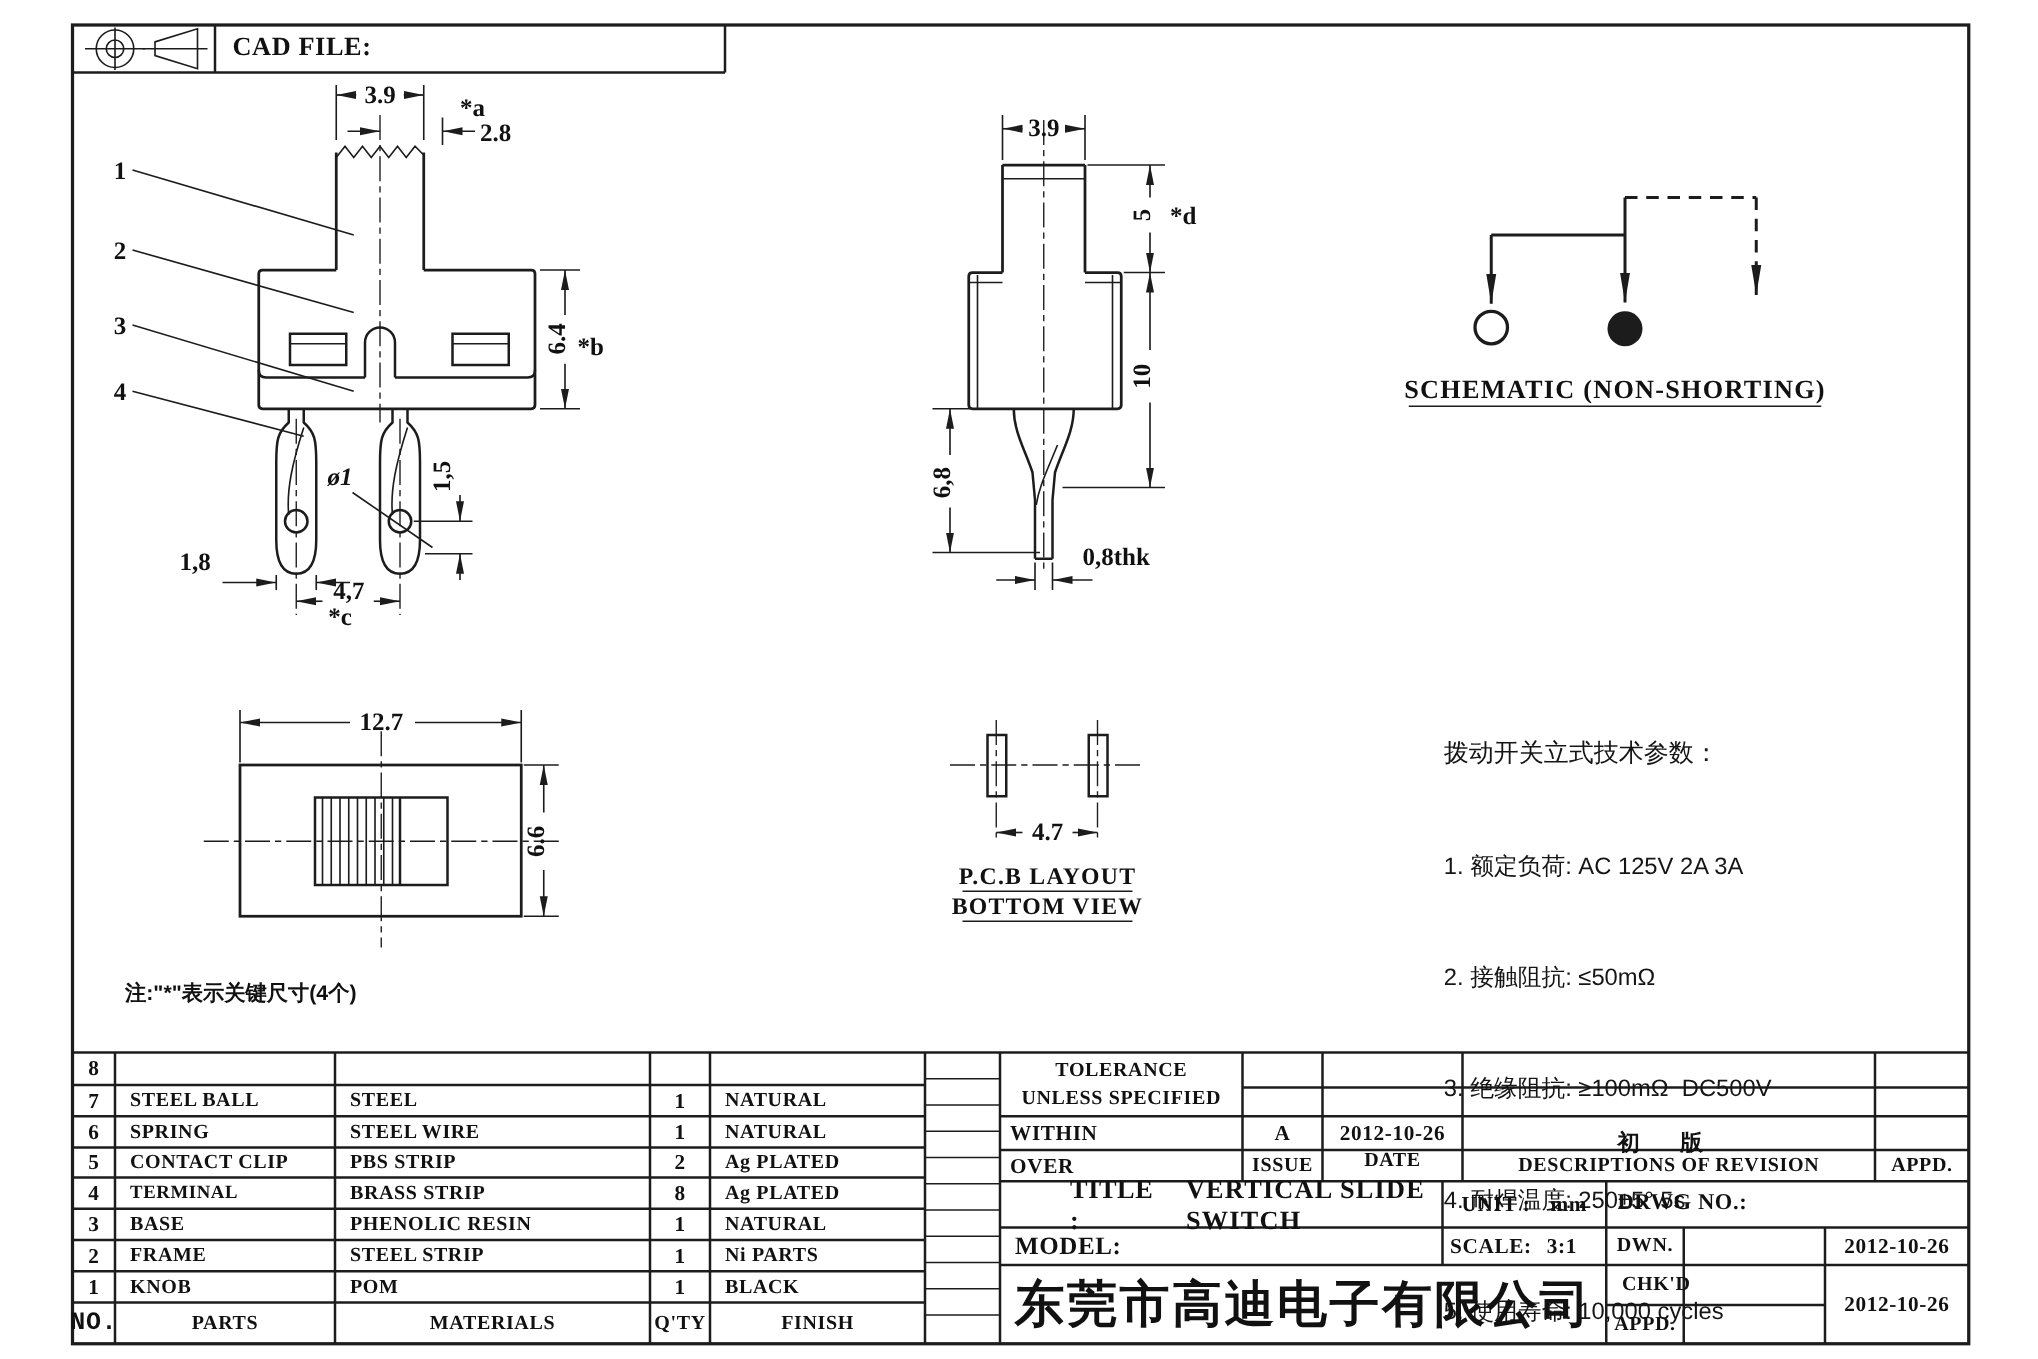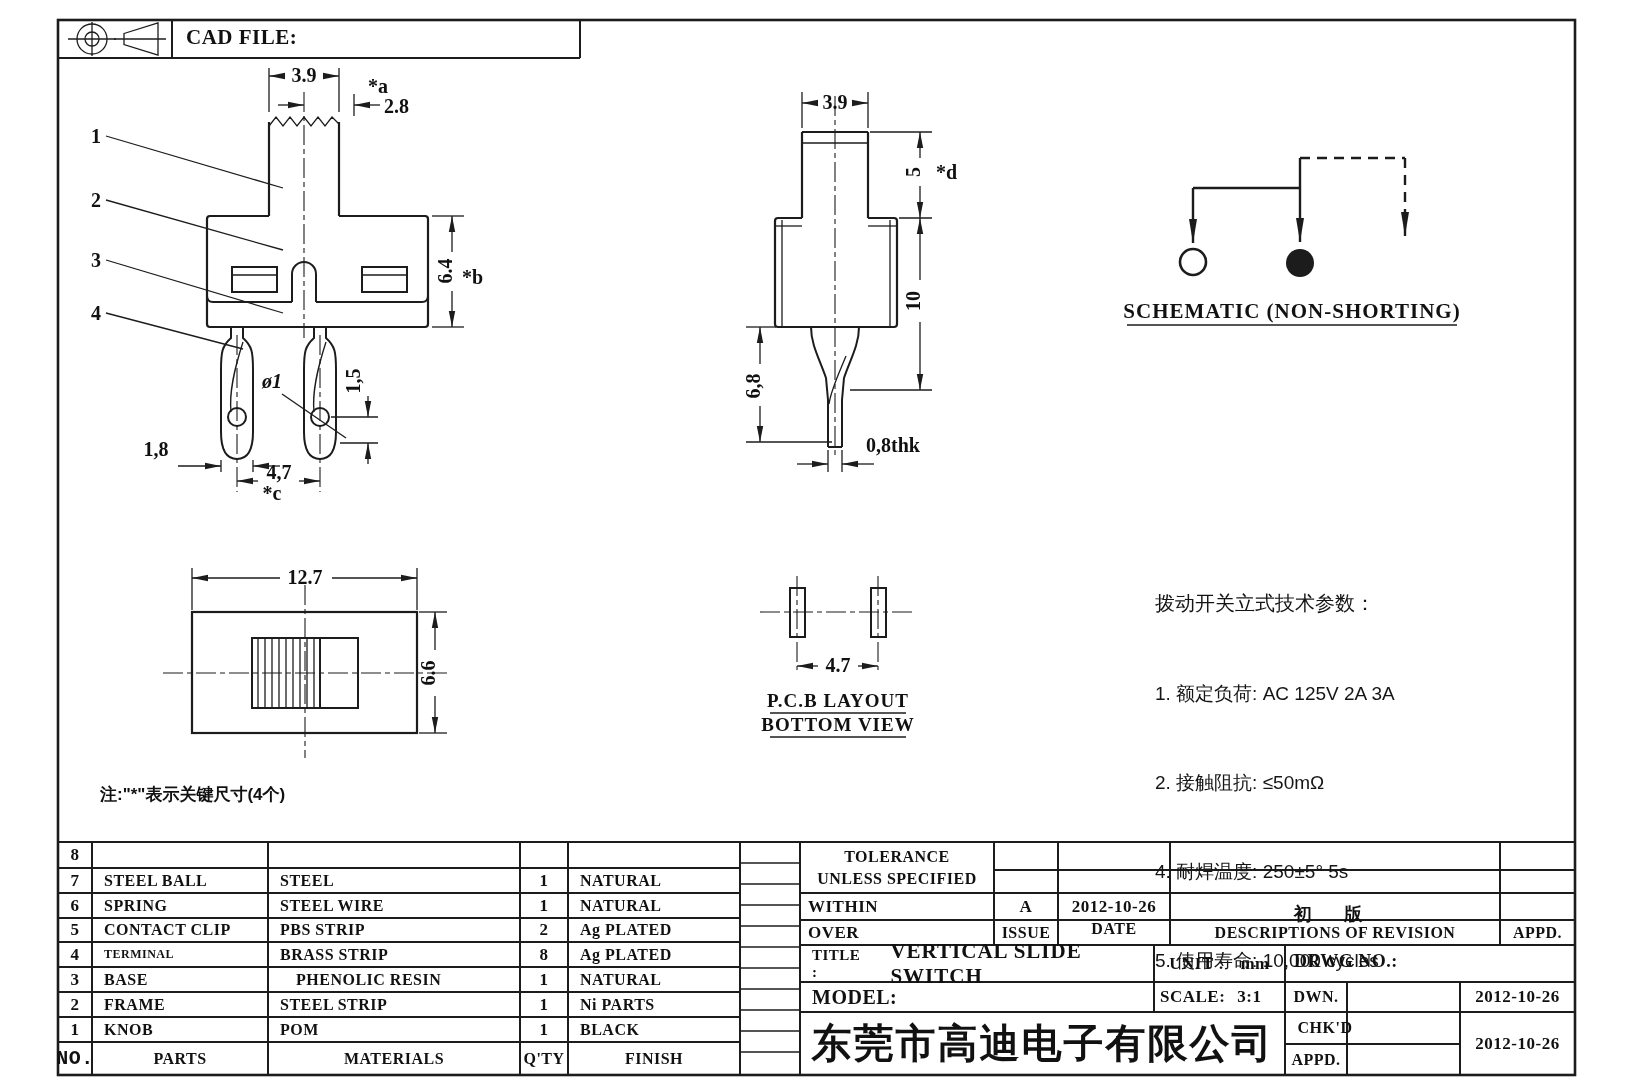--- a/index.html
+++ b/index.html
@@ -284,20 +284,21 @@
 </svg>
 
 <div class="abs l serb" style="left:186px;top:22px;width:300px;height:31px;font-size:21px;">CAD FILE:</div>
 
 <div class="abs l sanb" style="left:100px;top:781px;width:330px;height:26px;font-size:17px;">注:"*"表示关键尺寸(4个)</div>
 
 <div class="abs params" style="left:1155px;top:530px;width:420px;height:300px;">
   <div class="ttl">拨动开关立式技术参数：</div>
   <div>1. 额定负荷: AC 125V 2A 3A</div>
   <div>2. 接触阻抗: ≤50mΩ</div>
+  <div>3. 绝缘阻抗: ≥100mΩ  DC500V</div>
   <div>4. 耐焊温度: 250±5° 5s</div>
   <div>5. 使用寿命: 10,000 cycles</div>
   
   
   
   
 </div>
 
 <div class="abs c serb" style="left:58px;top:842px;width:34px;height:26px;font-size:17px;">8</div>
 
@@ -313,28 +314,28 @@
 <div class="abs c serb" style="left:520px;top:893px;width:48px;height:25px;font-size:17px;">1</div>
 <div class="abs l serb" style="left:580px;top:893px;width:160px;height:25px;font-size:16px;">NATURAL</div>
 
 <div class="abs c serb" style="left:58px;top:918px;width:34px;height:24px;font-size:17px;">5</div>
 <div class="abs l serb" style="left:104px;top:918px;width:164px;height:24px;font-size:16px;">CONTACT CLIP</div>
 <div class="abs l serb" style="left:280px;top:918px;width:240px;height:24px;font-size:16px;">PBS STRIP</div>
 <div class="abs c serb" style="left:520px;top:918px;width:48px;height:24px;font-size:17px;">2</div>
 <div class="abs l serb" style="left:580px;top:918px;width:160px;height:24px;font-size:16px;">Ag PLATED</div>
 
 <div class="abs c serb" style="left:58px;top:942px;width:34px;height:25px;font-size:17px;">4</div>
-<div class="abs l serb" style="left:104px;top:942px;width:164px;height:25px;font-size:12px;">TERMINAL</div>
+<div class="abs l serb" style="left:104px;top:942px;width:164px;height:25px;font-size:15px;">TERMINAL</div>
 <div class="abs l serb" style="left:280px;top:942px;width:240px;height:25px;font-size:16px;">BRASS STRIP</div>
 <div class="abs c serb" style="left:520px;top:942px;width:48px;height:25px;font-size:17px;">8</div>
 <div class="abs l serb" style="left:580px;top:942px;width:160px;height:25px;font-size:16px;">Ag PLATED</div>
 
 <div class="abs c serb" style="left:58px;top:967px;width:34px;height:25px;font-size:17px;">3</div>
 <div class="abs l serb" style="left:104px;top:967px;width:164px;height:25px;font-size:16px;">BASE</div>
-<div class="abs l serb" style="left:280px;top:967px;width:240px;height:25px;font-size:16px;margin-left:16px;">PHENOLIC RESIN</div>
+<div class="abs l serb" style="left:280px;top:967px;width:240px;height:25px;font-size:16px;">PHENOLIC RESIN</div>
 <div class="abs c serb" style="left:520px;top:967px;width:48px;height:25px;font-size:17px;">1</div>
 <div class="abs l serb" style="left:580px;top:967px;width:160px;height:25px;font-size:16px;">NATURAL</div>
 
 <div class="abs c serb" style="left:58px;top:992px;width:34px;height:25px;font-size:17px;">2</div>
 <div class="abs l serb" style="left:104px;top:992px;width:164px;height:25px;font-size:16px;">FRAME</div>
 <div class="abs l serb" style="left:280px;top:992px;width:240px;height:25px;font-size:16px;">STEEL STRIP</div>
 <div class="abs c serb" style="left:520px;top:992px;width:48px;height:25px;font-size:17px;">1</div>
 <div class="abs l serb" style="left:580px;top:992px;width:160px;height:25px;font-size:16px;">Ni PARTS</div>
 
 <div class="abs c serb" style="left:58px;top:1017px;width:34px;height:25px;font-size:17px;">1</div>
@@ -355,21 +356,21 @@
 <div class="abs l serb" style="left:808px;top:920px;width:120px;height:25px;font-size:17px;">OVER</div>
 <div class="abs c serb" style="left:994px;top:893px;width:64px;height:27px;font-size:17px;">A</div>
 <div class="abs c serb" style="left:1058px;top:893px;width:112px;height:27px;font-size:17px;">2012-10-26</div>
 <div class="abs c serb" style="left:1170px;top:893px;width:330px;height:42px;font-size:18px;letter-spacing:14px;">初 版</div>
 <div class="abs c serb" style="left:994px;top:920px;width:64px;height:25px;font-size:16px;">ISSUE</div>
 <div class="abs c serb" style="left:1058px;top:920px;width:112px;height:18px;font-size:16px;">DATE</div>
 <div class="abs c serb" style="left:1170px;top:920px;width:330px;height:25px;font-size:16px;">DESCRIPTIONS OF REVISION</div>
 <div class="abs c serb" style="left:1500px;top:920px;width:75px;height:25px;font-size:16px;">APPD.</div>
 
 <div class="abs l" style="left:812px;top:945px;width:340px;height:37px;gap:26px;">
-  <span class="serb" style="font-size:15px;">TITLE :</span>
+  <span class="serb" style="font-size:21px;margin-left:44px;">TITLE :</span>
   <span class="serb" style="font-size:21px;letter-spacing:1px;">VERTICAL SLIDE SWITCH</span>
 </div>
 <div class="abs c" style="left:1154px;top:945px;width:131px;height:37px;gap:16px;">
   <span class="serb" style="font-size:17px;">UNIT :</span>
   <span class="serb" style="font-size:17px;">mm</span>
 </div>
 <div class="abs l serb" style="left:812px;top:982px;width:200px;height:30px;font-size:20px;">MODEL:</div>
 <div class="abs l" style="left:1160px;top:982px;width:125px;height:30px;gap:12px;">
   <span class="serb" style="font-size:17px;">SCALE:</span>
   <span class="serb" style="font-size:17px;">3:1</span>

